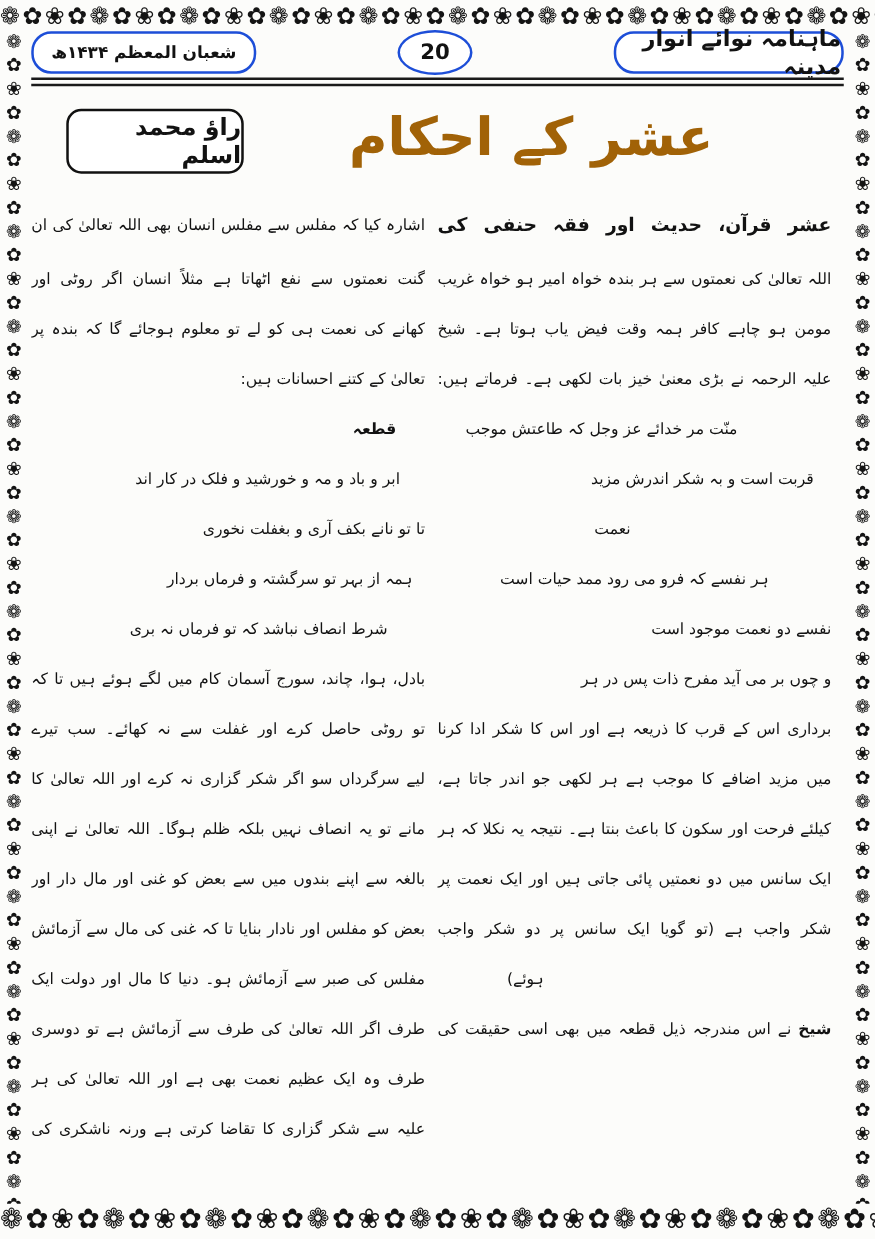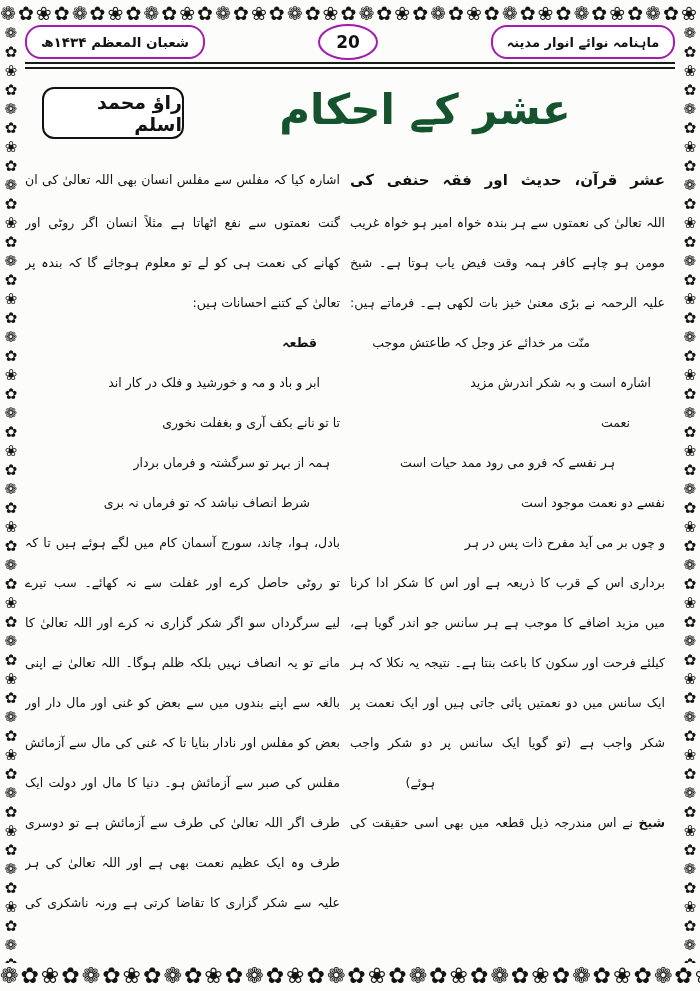--- a/index.html
+++ b/index.html
@@ -13,34 +13,34 @@
        user-select:none;text-align:center;}
   .orn-top{top:0;left:0;right:0;height:26px;font-size:19px;line-height:26px;letter-spacing:2px;}
   .orn-bottom{bottom:0;left:0;right:0;height:30px;font-size:22px;line-height:30px;letter-spacing:2px;}
   .orn-left{top:24px;bottom:28px;left:0;width:21px;writing-mode:vertical-rl;text-orientation:upright;
             font-size:15px;line-height:21px;letter-spacing:1px;}
   .orn-right{top:24px;bottom:28px;right:0;width:21px;writing-mode:vertical-rl;text-orientation:upright;
              font-size:15px;line-height:21px;letter-spacing:1px;}
   .content{position:absolute;top:25px;left:25px;right:25px;bottom:32px;}
   
   .masthead{display:flex;justify-content:space-between;align-items:center;height:34px;}
-  .badge{direction:rtl;border:2px solid #a21caf;font-weight:bold;display:flex;
+  .badge{direction:rtl;border:2px solid #1d4ed8;font-weight:bold;display:flex;
          align-items:center;justify-content:center;background:#fff;}
   .badge-date{width:176px;height:30px;border-radius:16px;font-size:13.5px;}
   .badge-page{width:56px;height:32px;border-radius:50%;font-size:17px;direction:ltr;}
-  .badge-mag{width:180px;height:30px;border-radius:16px;font-size:13px;}
+  .badge-mag{width:180px;height:30px;border-radius:16px;font-size:18px;}
   .double-rule{margin-top:3px;height:3px;border-top:2px solid #1a1a1a;border-bottom:2px solid #1a1a1a;}
   
   .title-area{position:relative;height:84px;}
-  .author-box{position:absolute;left:17px;top:18px;width:138px;height:48px;
+  .author-box{position:absolute;left:28px;top:18px;width:138px;height:48px;
               border:2.5px solid #111;border-radius:12px;direction:rtl;
               display:flex;align-items:center;justify-content:center;
               font-weight:bold;font-size:19px;background:#fff;}
   .page-title{direction:rtl;text-align:center;padding-left:150px;margin:0;
-              font-size:42px;font-weight:bold;line-height:82px;letter-spacing:-1px;color:#14532d;}
+              font-size:42px;font-weight:bold;line-height:82px;letter-spacing:-1px;color:#a16207;}
   
   .columns{display:flex;gap:10px;margin-top:4px;}
   .col{width:315px;direction:rtl;font-size:12.5px;letter-spacing:-0.2px;color:#121212;}
   .col-heading{height:46px;line-height:46px;font-weight:bold;font-size:15px;
                text-align:justify;overflow:hidden;white-space:normal;}
   .col-heading::after{content:"";display:inline-block;width:100%;height:0;}
   .ln{height:40px;line-height:40px;}
   .ln.j{text-align:justify;overflow:hidden;}
   .ln.j::after{content:"";display:inline-block;width:100%;height:0;}
   .ln.l{text-align:right;white-space:nowrap;}
@@ -95,27 +95,27 @@
       <div class="ln j">طرف وہ ایک عظیم نعمت بھی ہے اور اللہ تعالیٰ کی ہر نعمت منعم</div>
       <div class="ln j">علیہ سے شکر گزاری کا تقاضا کرتی ہے ورنہ ناشکری کی</div>
     </div>
 
     <div class="col">
       <div class="col-heading">عشر قرآن، حدیث اور فقہ حنفی کی روشنی میں</div>
       <div class="ln j">اللہ تعالیٰ کی نعمتوں سے ہر بندہ خواہ امیر ہو خواہ غریب چاہے</div>
       <div class="ln j">مومن ہو چاہے کافر ہمہ وقت فیض یاب ہوتا ہے۔ شیخ سعدی</div>
       <div class="ln j">علیہ الرحمہ نے بڑی معنیٰ خیز بات لکھی ہے۔ فرماتے ہیں:</div>
       <div class="ln r" style="padding-right:75px;">منّت مر خدائے عز وجل کہ طاعتش موجب</div>
-      <div class="ln r" style="padding-right:14px;">اشارہ است و بہ شکر اندرش مزید</div>
-      <div class="ln r" style="padding-right:35px;">نعمت</div>
+      <div class="ln r" style="padding-right:14px;">قربت است و بہ شکر اندرش مزید</div>
+      <div class="ln r" style="padding-right:35px;text-align:center;">نعمت</div>
       <div class="ln c">ہر نفسے کہ فرو می رود ممد حیات است</div>
       <div class="ln l" style="padding-left:33px;">نفسے دو نعمت موجود است</div>
       <div class="ln l">و چوں بر می آید مفرح ذات پس در ہر</div>
       <div class="ln j">برداری اس کے قرب کا ذریعہ ہے اور اس کا شکر ادا کرنا نعمتوں</div>
-      <div class="ln j">میں مزید اضافے کا موجب ہے ہر سانس جو اندر گویا ہے،</div>
+      <div class="ln j">میں مزید اضافے کا موجب ہے ہر لکھی جو اندر جاتا ہے،</div>
       <div class="ln j">کیلئے فرحت اور سکون کا باعث بنتا ہے۔ نتیجہ یہ نکلا کہ ہر ایک</div>
       <div class="ln j">ایک سانس میں دو نعمتیں پائی جاتی ہیں اور ایک نعمت پر ایک</div>
       <div class="ln j">شکر واجب ہے (تو گویا ایک سانس پر دو شکر واجب</div>
       <div class="ln r" style="padding-right:230px;">ہوئے)</div>
       <div class="ln j">
         <span class="b">شیخ</span><span> نے اس مندرجہ ذیل قطعہ میں بھی اسی حقیقت کی طرف</span>
       </div>
     </div>
 
   </div>

